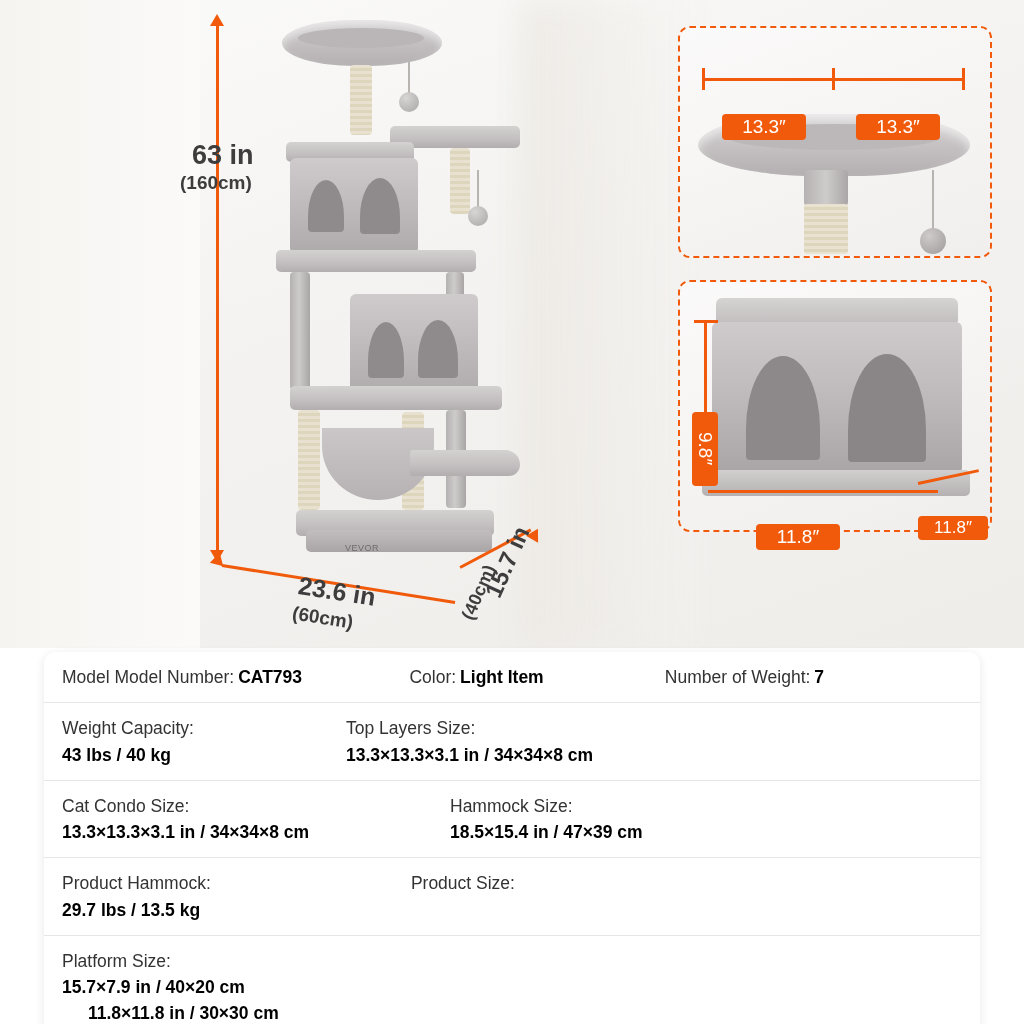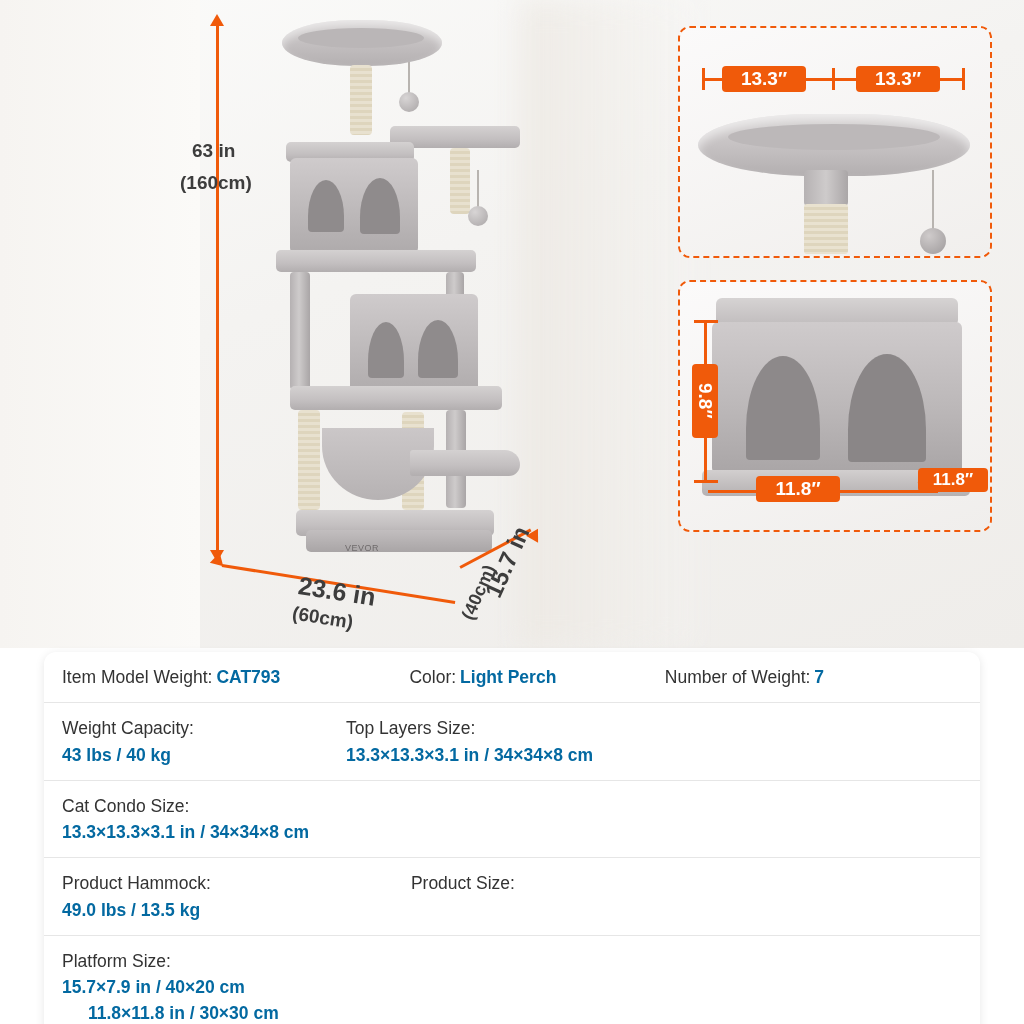--- a/index.html
+++ b/index.html
@@ -90,24 +90,25 @@
     border: 2px dashed #F05A0A;
     border-radius: 12px;
     background: rgba(255,255,255,0.25);
   }
   .panel-photo { position: absolute; inset: 0; overflow: hidden; border-radius: 10px; }
 
   .badge {
     position: absolute;
     background: #F05A0A;
     color: #fff;
-    font-weight: bold;
+    font-weight: normal;
     border-radius: 4px;
     display: flex; align-items: center; justify-content: center;
     white-space: nowrap;
+    margin-top: 48px;
   }
   .badge-v { writing-mode: vertical-rl; }
 
   
   .spec {
     position: absolute;
     left: 44px; top: 652px;
     width: 936px;
     background: #ffffff;
     border-radius: 12px;
@@ -122,21 +123,21 @@
   .spec-row:last-child { border-bottom: none; }
   .spec-cell {
     padding: 0 18px;
     font-size: 17.5px;
     color: #2f2f2f;
     line-height: 1.5;
   }
   .c1 { width: 352px; }
   .c2 { width: 248px; }
   .c3 { width: 336px; }
-  .val { color: #0369a1; font-weight: bold; }
+  .val { color: #000000; font-weight: bold; }
   .lbl { color: #333; }
   .inline .val { margin-left: 4px; }
   .two-line .val { display: block; }
   .wide { width: 620px; }
   .spacer-val { margin-left: 22px; }
   .logo-mark {
     position: absolute; left: 345px; top: 543px; font-size: 9px; color: #6f6b6c;
     letter-spacing: .5px;
   }
 </style>
@@ -181,21 +182,21 @@
     <div class="shelf" style="left:160px;top:440px;width:110px;height:26px;border-radius:8px 40px 30px 8px;"></div>
 
     <div class="shelf" style="left:46px;top:500px;width:198px;height:26px;"></div>
     <div class="shelf" style="left:56px;top:520px;width:186px;height:22px;background:linear-gradient(180deg,#c2bebf,#a9a5a6);"></div>
   </div>
   <div class="logo-mark">VEVOR</div>
 
   <div class="dim-line" style="left:216px;top:26px;width:2.5px;height:530px;"></div>
   <div class="arrow-up" style="left:210px;top:14px;"></div>
   <div class="arrow-down" style="left:210px;top:550px;"></div>
-  <div class="dim-text" style="left:192px;top:140px;font-size:19px;">63 in</div>
+  <div class="dim-text" style="left:192px;top:140px;font-size:27px;">63 in</div>
   <div class="dim-text" style="left:180px;top:172px;font-size:19px;">(160cm)</div>
 
   <div class="dim-line" style="left:222px;top:564px;width:236px;height:2.5px;transform:rotate(9deg);transform-origin:left center;"></div>
   <div class="arrow-down" style="left:212px;top:556px;transform:rotate(-45deg);"></div>
   <div class="dim-text" style="left:298px;top:577px;font-size:25px;transform:rotate(9deg);">23.6 in</div>
   <div class="dim-text" style="left:292px;top:607px;font-size:19px;transform:rotate(9deg);">(60cm)</div>
 
   <div class="dim-line" style="left:460px;top:566px;width:80px;height:2.5px;transform:rotate(-28deg);transform-origin:left center;"></div>
   <div class="arrow-up" style="left:528px;top:528px;transform:rotate(30deg);"></div>
   <div class="dim-text" style="left:470px;top:548px;font-size:24px;transform:rotate(-66deg);">15.7 in</div>
@@ -240,24 +241,24 @@
 
     <div class="dim-line" style="left:238px;top:200px;width:62px;height:2.5px;transform:rotate(-12deg);transform-origin:left center;"></div>
     <div class="badge" style="left:238px;top:186px;width:70px;height:24px;font-size:17px;">11.8″</div>
   </div>
 </div>
 
 <div class="spec">
 
   <div class="spec-row">
     <div class="spec-cell c1 inline">
-      <span class="lbl">Item Model Weight:</span><span class="val">CAT793</span>
+      <span class="lbl">Model Model Number:</span><span class="val">CAT793</span>
     </div>
     <div class="spec-cell c2 inline">
-      <span class="lbl">Color:</span><span class="val">Light Perch</span>
+      <span class="lbl">Color:</span><span class="val">Light Item</span>
     </div>
     <div class="spec-cell c3 inline">
       <span class="lbl">Number of Weight:</span><span class="val">7</span>
     </div>
   </div>
 
   <div class="spec-row two-line">
     <div class="spec-cell c2">
       <span class="lbl">Weight Capacity:</span>
       <span class="val">43 lbs / 40 kg</span>
@@ -266,26 +267,30 @@
       <span class="lbl">Top Layers Size:</span>
       <span class="val">13.3×13.3×3.1 in / 34×34×8 cm</span>
     </div>
   </div>
 
   <div class="spec-row two-line">
     <div class="spec-cell c1">
       <span class="lbl">Cat Condo Size:</span>
       <span class="val">13.3×13.3×3.1 in / 34×34×8 cm</span>
     </div>
+    <div class="spec-cell c3">
+      <span class="lbl">Hammock Size:</span>
+      <span class="val">18.5×15.4 in / 47×39 cm</span>
+    </div>
   </div>
 
   <div class="spec-row two-line">
     <div class="spec-cell c1">
       <span class="lbl">Product Hammock:</span>
-      <span class="val">49.0 lbs / 13.5 kg</span>
+      <span class="val">29.7 lbs / 13.5 kg</span>
     </div>
     <div class="spec-cell wide">
       <span class="lbl">Product Size:</span>
     </div>
   </div>
 
   <div class="spec-row two-line">
     <div class="spec-cell" style="width:900px;">
       <span class="lbl">Platform Size:</span>
       <span style="display:block;">

